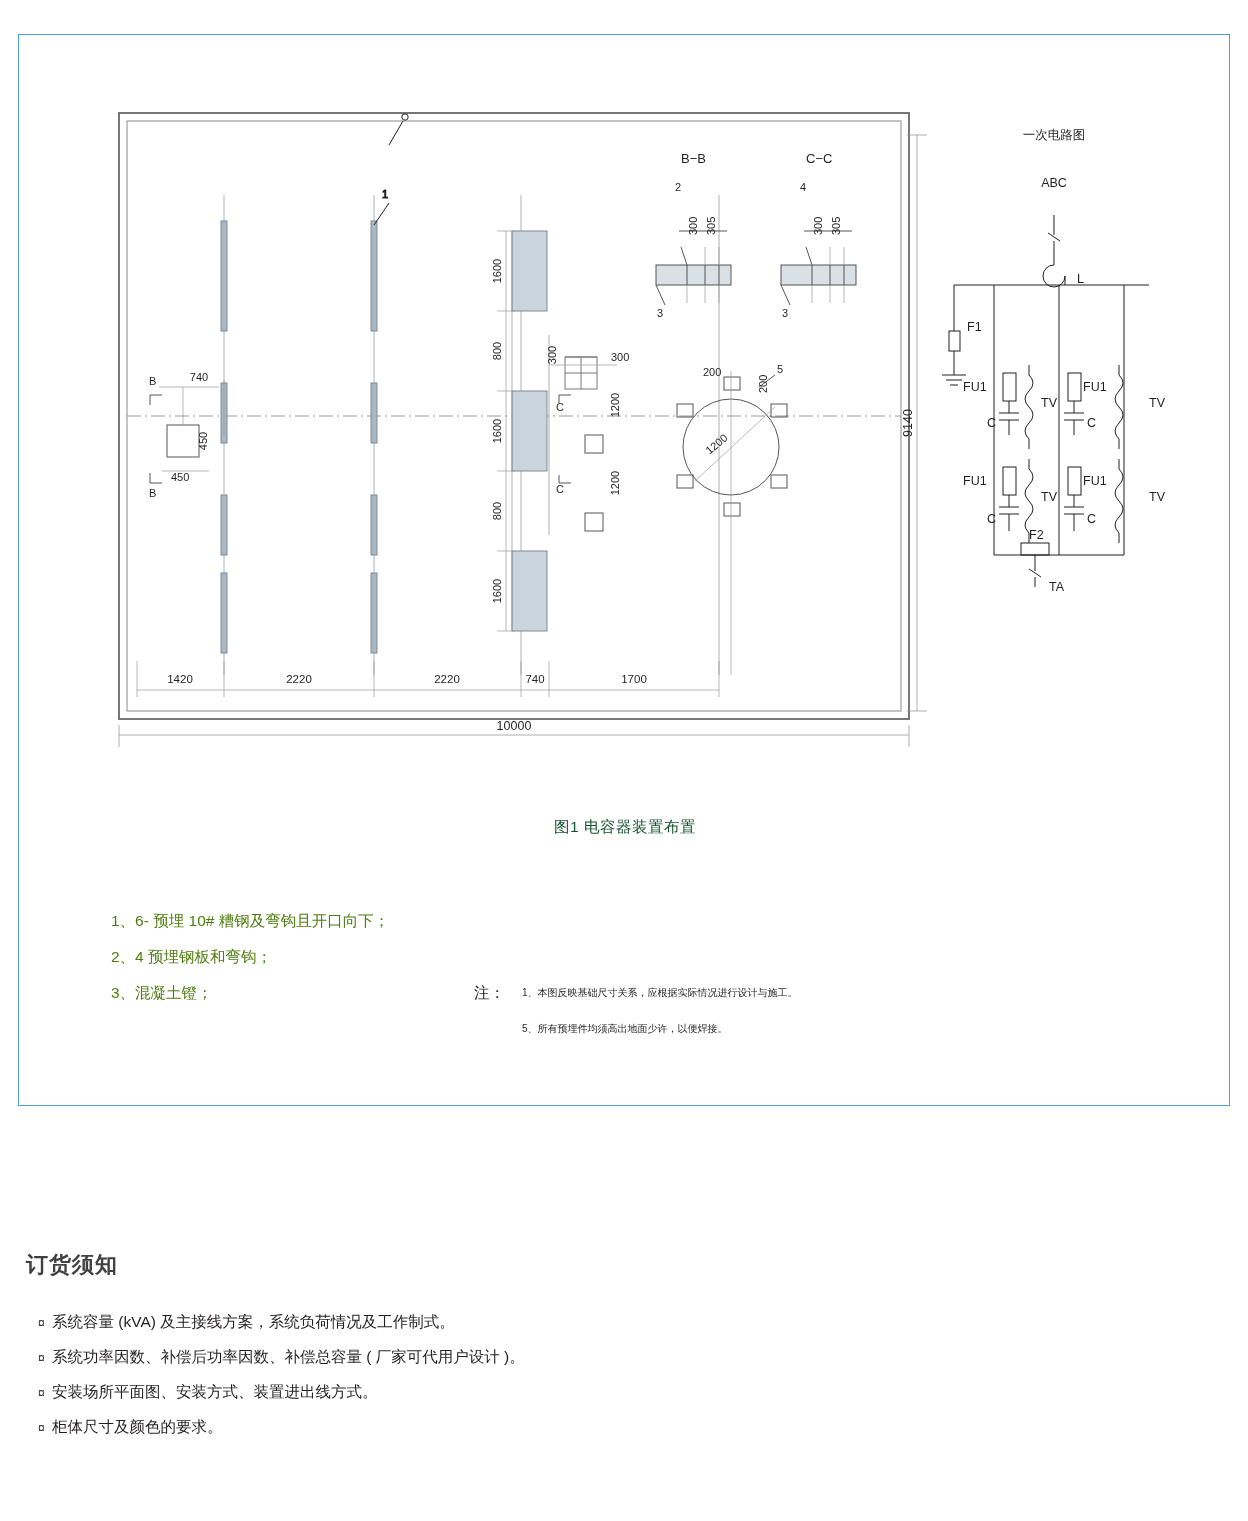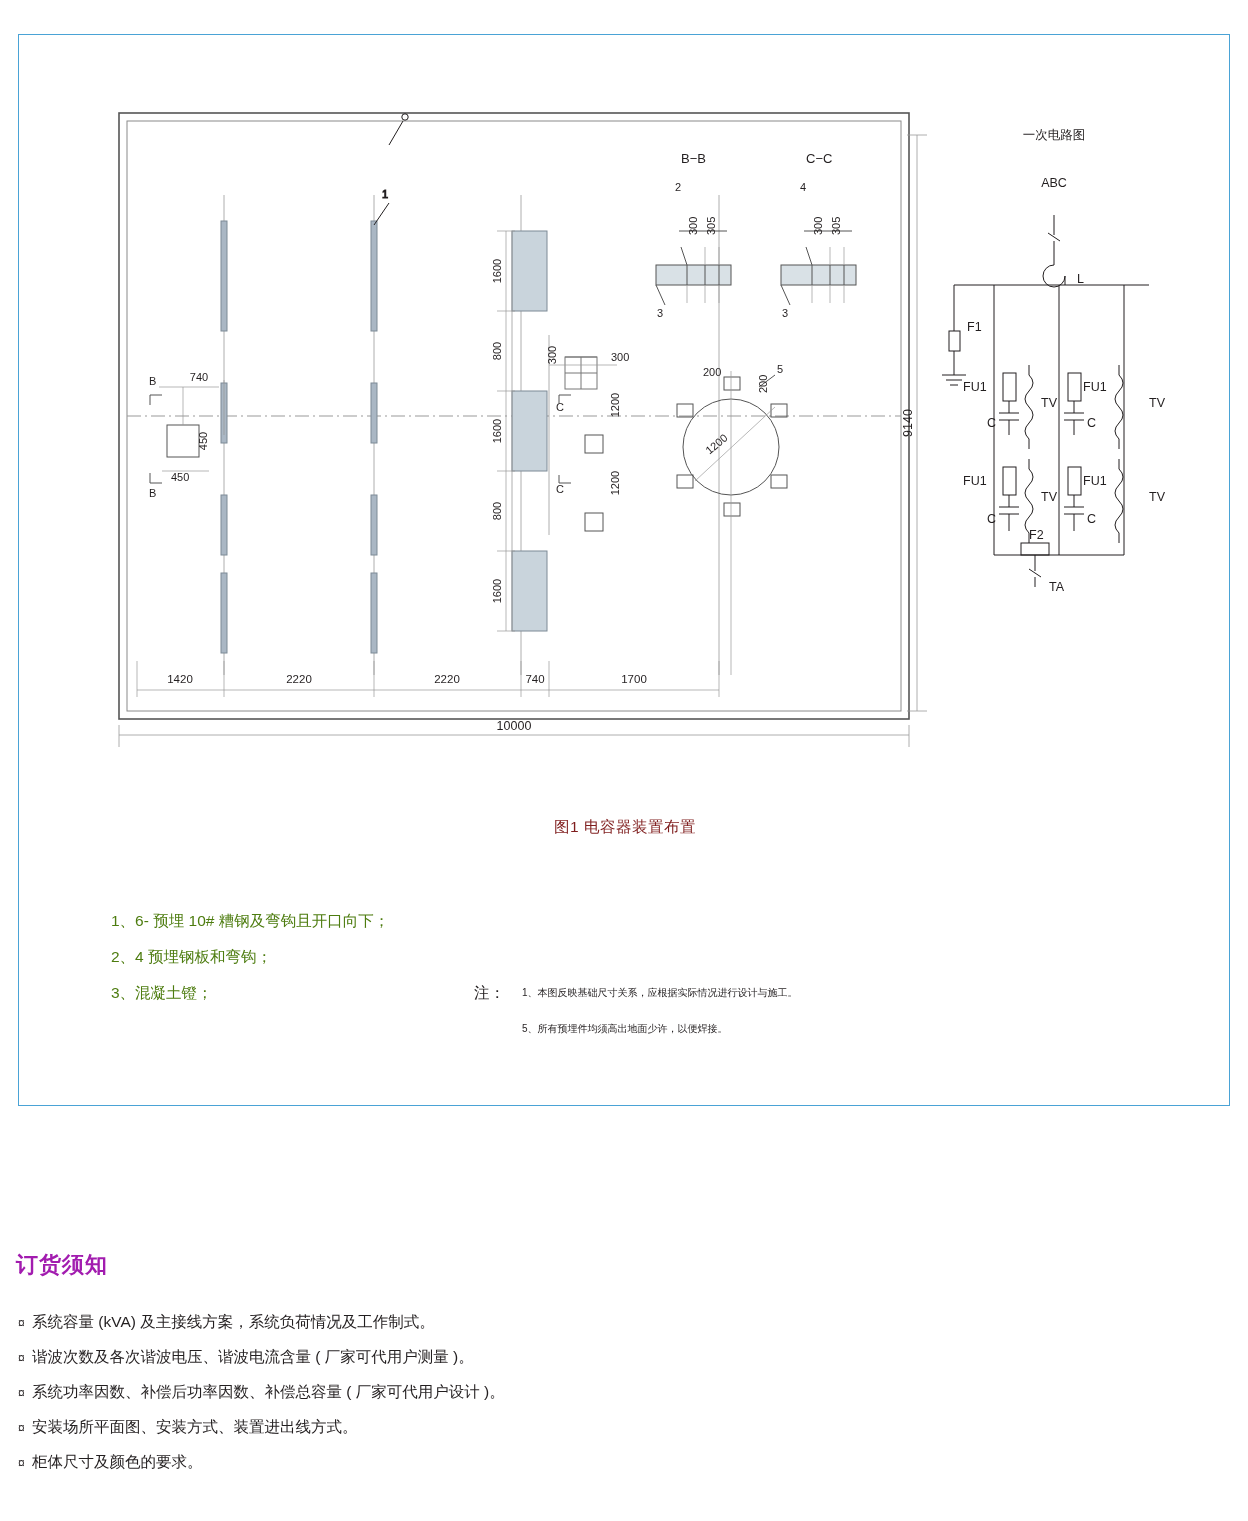--- a/index.html
+++ b/index.html
@@ -36,21 +36,21 @@
   }
 
   .fig-caption {
     position: absolute;
     left: 0;
     top: 782px;
     width: 1212px;
     text-align: center;
     font-size: 15.5px;
     letter-spacing: 0.5px;
-    color: #7f1d1d;
+    color: #14532d;
   }
 
   
   .left-notes {
     position: absolute;
     left: 92px;
     top: 868px;
     width: 400px;
   }
   .left-notes .note-line {
@@ -76,38 +76,39 @@
   .right-notes .note-line {
     font-size: 10px;
     line-height: 36px;
     margin-left: 48px;
     white-space: nowrap;
   }
 
   
   .order-title {
     position: absolute;
-    left: 16px;
+    left: 26px;
     top: 1250px;
     font-size: 22px;
     font-weight: bold;
-    color: #a21caf;
+    color: #404040;
     letter-spacing: 1px;
   }
   .order-list {
     position: absolute;
     left: 18px;
     top: 1305px;
     width: 1180px;
   }
   .order-item {
     font-size: 15.5px;
     line-height: 33px;
     color: #231f20;
     white-space: nowrap;
+    margin-left: 20px;
   }
   .order-item .bullet {
     display: inline-block;
     width: 14px;
     color: #231f20;
     font-size: 12px;
   }
 
   
   svg text {
@@ -383,23 +384,20 @@
   </div>
 </div>
 
 <div class="order-title">订货须知</div>
 
 <div class="order-list">
   <div class="order-item">
     <span class="bullet">¤</span><span>系统容量 (kVA) 及主接线方案，系统负荷情况及工作制式。</span>
   </div>
   <div class="order-item">
-    <span class="bullet">¤</span><span>谐波次数及各次谐波电压、谐波电流含量 ( 厂家可代用户测量 )。</span>
-  </div>
-  <div class="order-item">
     <span class="bullet">¤</span><span>系统功率因数、补偿后功率因数、补偿总容量 ( 厂家可代用户设计 )。</span>
   </div>
   <div class="order-item">
     <span class="bullet">¤</span><span>安装场所平面图、安装方式、装置进出线方式。</span>
   </div>
   <div class="order-item">
     <span class="bullet">¤</span><span>柜体尺寸及颜色的要求。</span>
   </div>
 </div>
 

